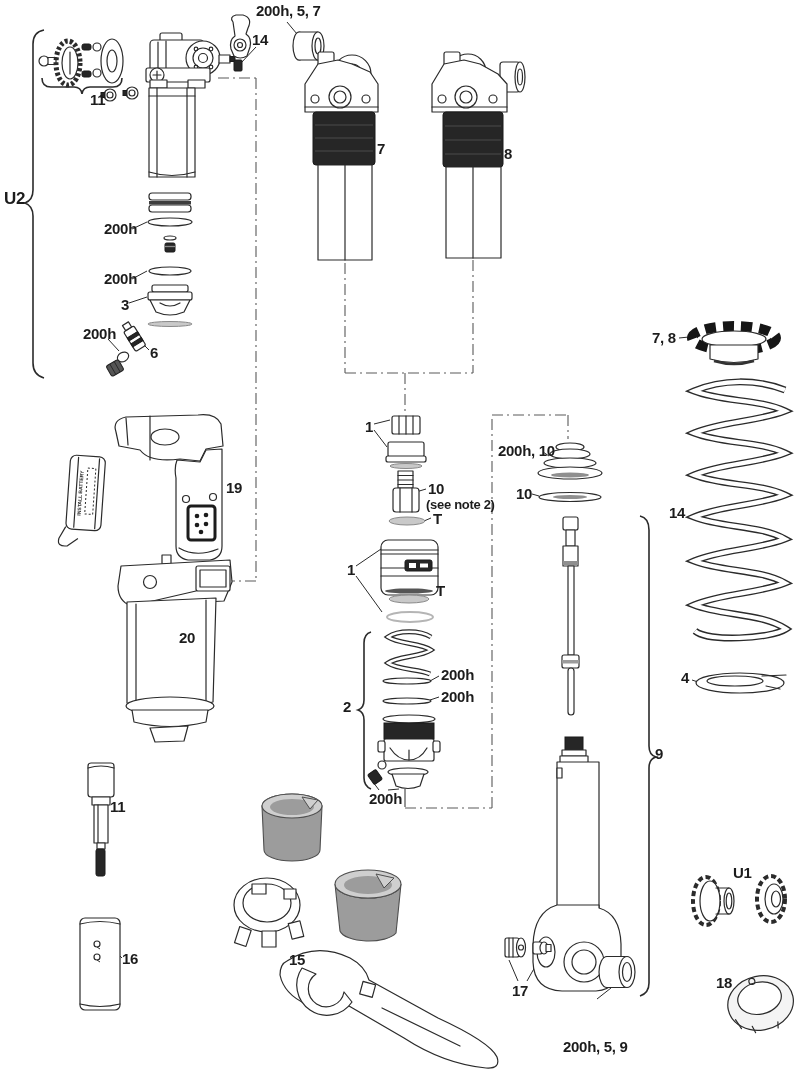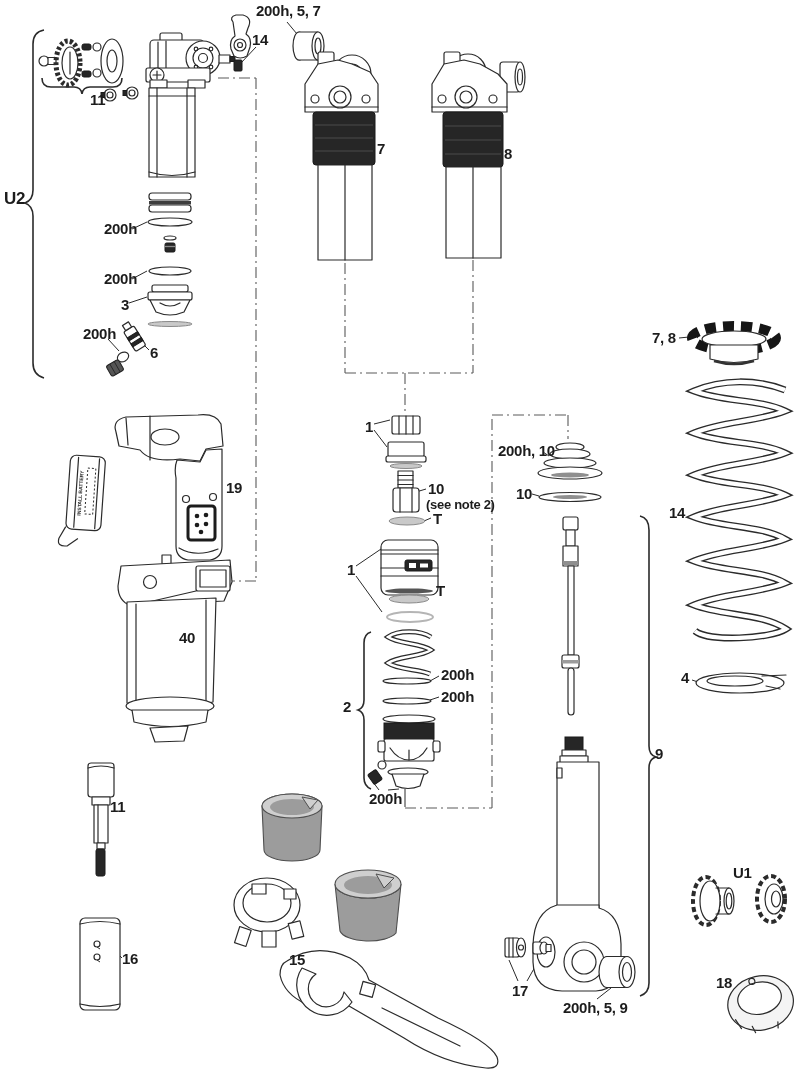--- a/index.html
+++ b/index.html
@@ -483,32 +483,32 @@
 <div class="lbl" style="left:121px;top:297px">3</div>
 <div class="lbl" style="left:83px;top:326px">200h</div>
 <div class="lbl" style="left:150px;top:345px">6</div>
 <div class="lbl" style="left:365px;top:419px">1</div>
 <div class="lbl" style="left:428px;top:481px">10</div>
 <div class="lbl small" style="left:426px;top:498px">(see note 2)</div>
 <div class="lbl" style="left:433px;top:511px">T</div>
 <div class="lbl" style="left:347px;top:562px">1</div>
 <div class="lbl" style="left:436px;top:583px">T</div>
 <div class="lbl" style="left:226px;top:480px">19</div>
-<div class="lbl" style="left:179px;top:630px">40</div>
+<div class="lbl" style="left:179px;top:630px">20</div>
 <div class="lbl" style="left:343px;top:699px">2</div>
 <div class="lbl" style="left:441px;top:667px">200h</div>
 <div class="lbl" style="left:441px;top:689px">200h</div>
 <div class="lbl" style="left:369px;top:791px">200h</div>
 <div class="lbl" style="left:498px;top:443px">200h, 10</div>
 <div class="lbl" style="left:516px;top:486px">10</div>
 <div class="lbl" style="left:652px;top:330px">7, 8</div>
 <div class="lbl" style="left:669px;top:505px">14</div>
 <div class="lbl" style="left:681px;top:670px">4</div>
 <div class="lbl" style="left:655px;top:746px">9</div>
 <div class="lbl" style="left:512px;top:983px">17</div>
-<div class="lbl" style="left:563px;top:1000px">200h, 5, 9</div>
+<div class="lbl" style="left:563px;top:1039px">200h, 5, 9</div>
 <div class="lbl" style="left:733px;top:865px">U1</div>
 <div class="lbl" style="left:716px;top:975px">18</div>
 <div class="lbl" style="left:110px;top:799px">11</div>
 <div class="lbl" style="left:122px;top:951px">16</div>
 <div class="lbl" style="left:289px;top:952px">15</div>
 
 </div>
 
 </body></html>

